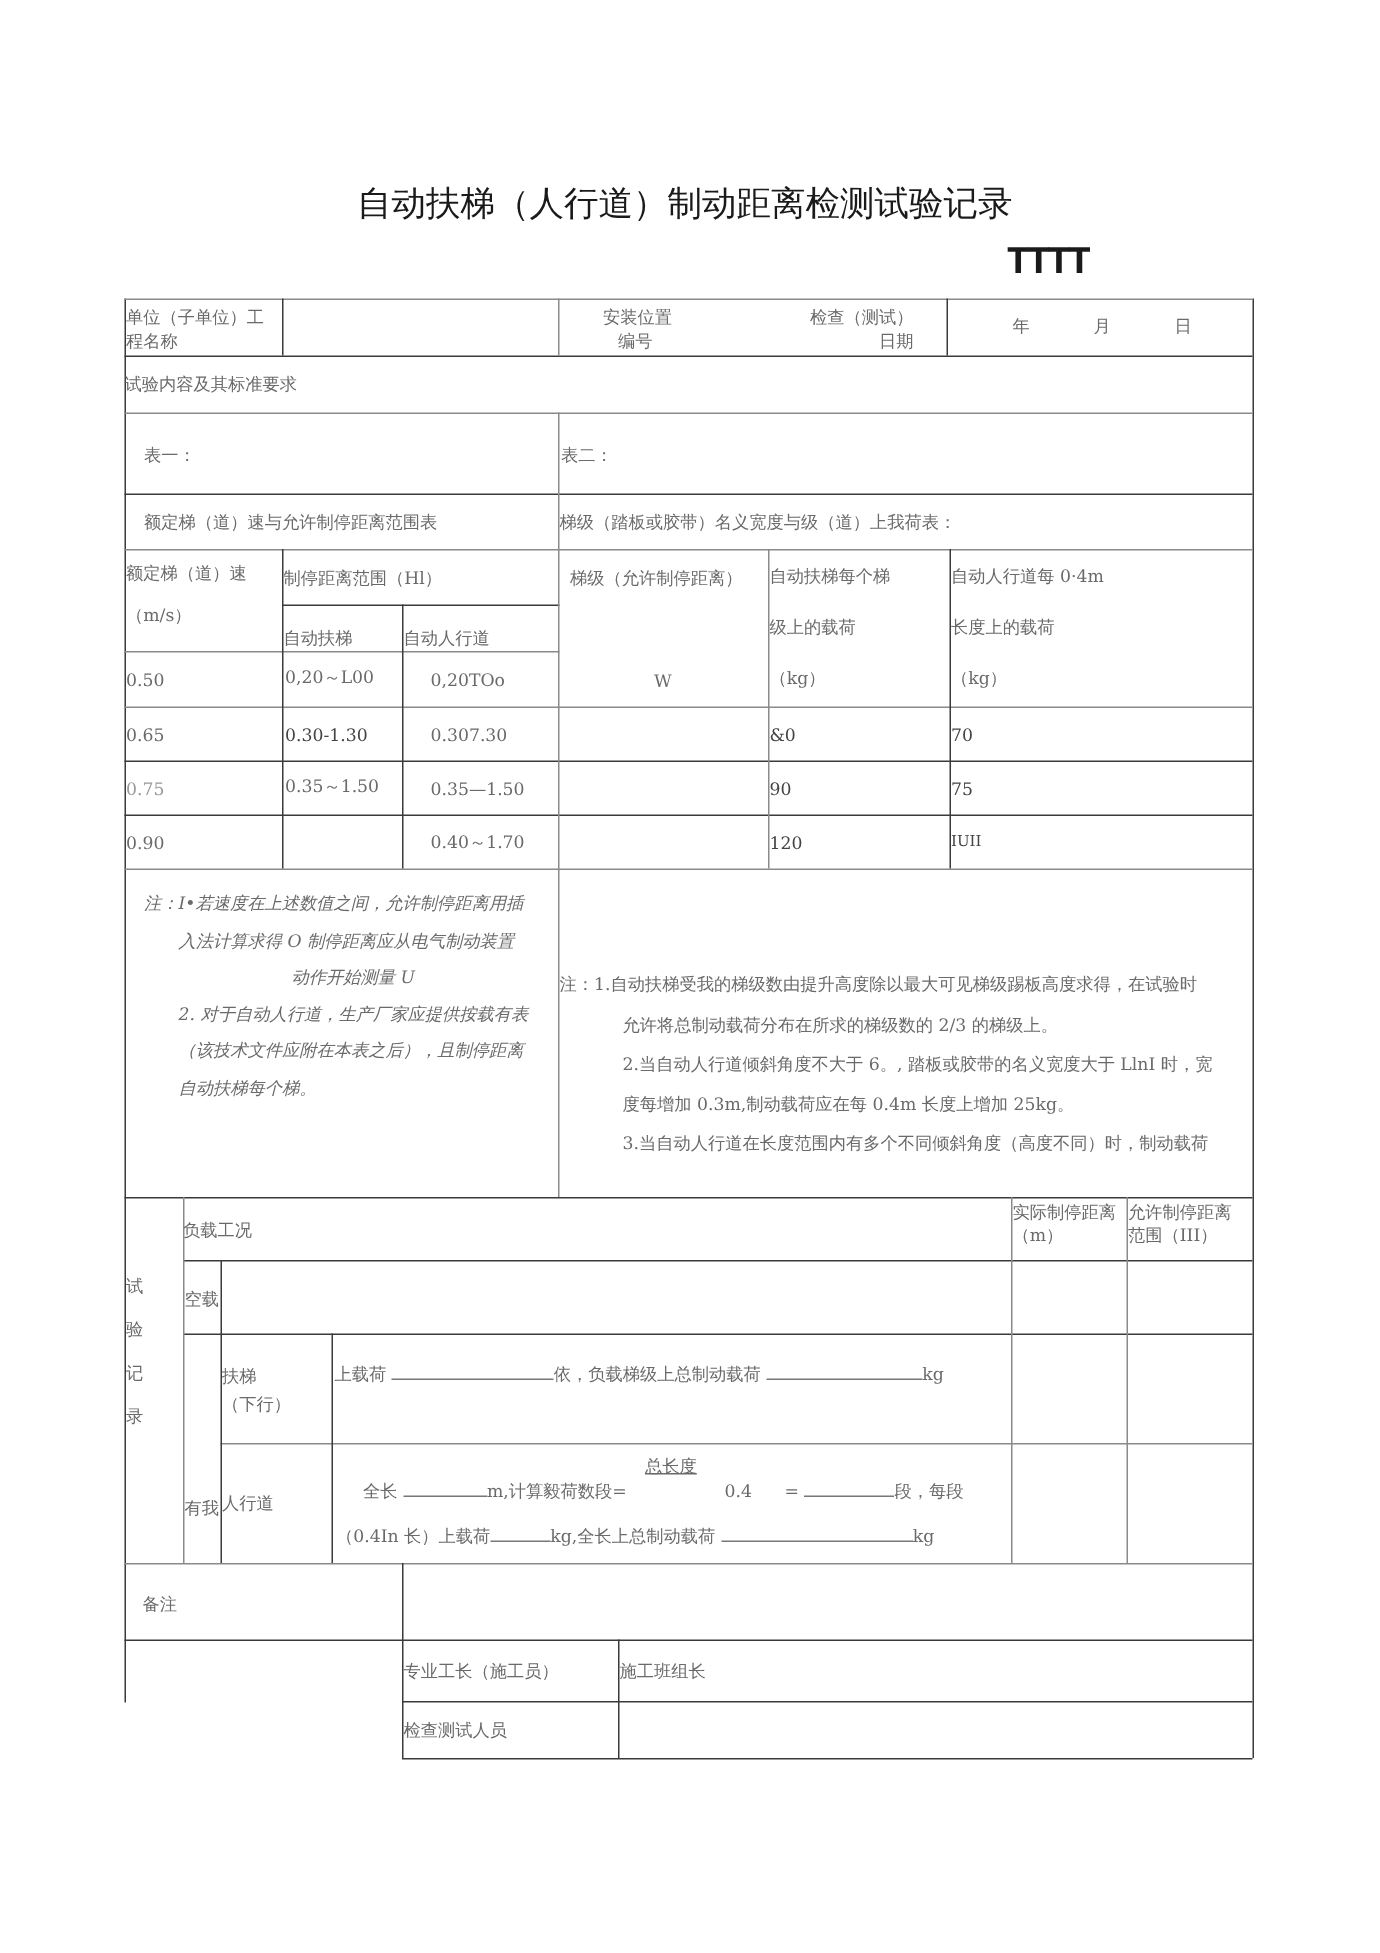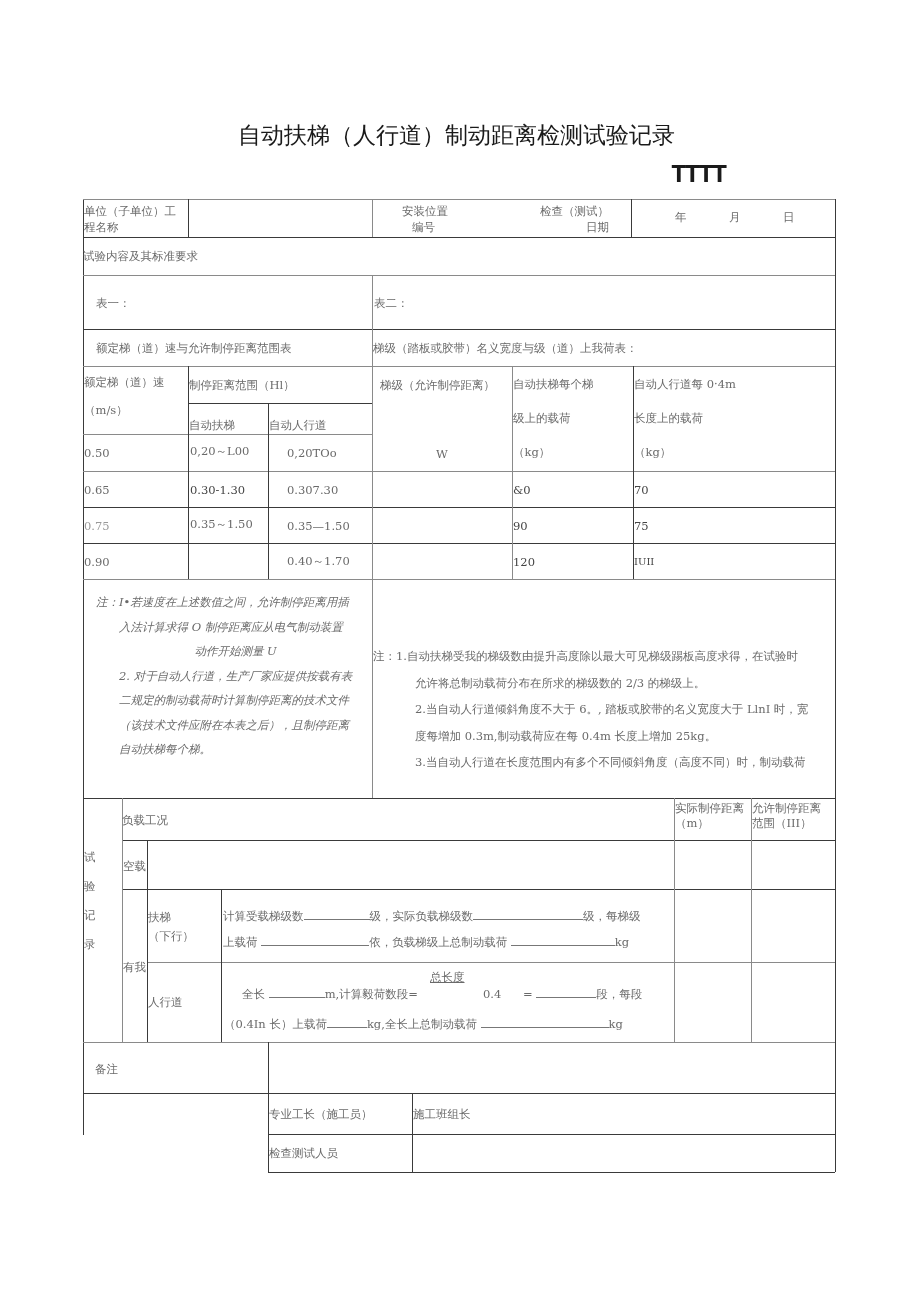--- a/index.html
+++ b/index.html
@@ -147,21 +147,20 @@
 <div>
   <div class="t c dk" style="left:513px; top:554px; width:120px;">120</div>
   <div class="t c dk" style="left:634px; top:554px; width:201px; font-size:10px;">IUII</div>
 </div>
 
 <div class="t" style="left:96px; top:590px; line-height:24.5px; font-size:11.5px;font-style:italic;">
   <div>注：I•若速度在上述数值之间，允许制停距离用插</div>
   <div style="padding-left:23px;">入法计算求得 O 制停距离应从电气制动装置</div>
   <div style="padding-left:23px;text-align:center;">动作开始测量 U</div>
   <div style="padding-left:23px;">2. 对于自动人行道，生产厂家应提供按载有表</div>
-  <div style="padding-left:23px;">二规定的制动载荷时计算制停距离的技术文件</div>
   <div style="padding-left:23px;">（该技术文件应附在本表之后），且制停距离</div>
   <div style="padding-left:23px;">自动扶梯每个梯。</div>
 </div>
 
 <div class="t" style="left:373px; top:643px; line-height:26.5px; font-size:11.5px;">
   <div>注：1.自动扶梯受我的梯级数由提升高度除以最大可见梯级踢板高度求得，在试验时</div>
   <div style="padding-left:42px;">允许将总制动载荷分布在所求的梯级数的 2/3 的梯级上。</div>
   <div style="padding-left:42px;">2.当自动人行道倾斜角度不大于 6。, 踏板或胶带的名义宽度大于 LlnI 时，宽</div>
   <div style="padding-left:42px;">度每增加 0.3m,制动载荷应在每 0.4m 长度上增加 25kg。</div>
   <div style="padding-left:42px;">3.当自动人行道在长度范围内有多个不同倾斜角度（高度不同）时，制动载荷</div>
@@ -182,30 +181,27 @@
 <div class="t c" style="left:752px; top:801px; width:83px; line-height:15px;">
   <div>允许制停距离</div>
   <div>范围（III）</div>
 </div>
 
 <div class="t" style="left:123px; top:858px;">空载</div>
 <div style="position:absolute; left:148px; top:841px; width:525px; height:47px;"></div>
 <div style="position:absolute; left:675px; top:841px; width:75px; height:47px;"></div>
 <div style="position:absolute; left:752px; top:841px; width:82px; height:47px;"></div>
 
-<div class="t" style="left:123px; top:959px;">有我</div>
+<div class="t" style="left:123px; top:997px;">有我</div>
 
 <div class="t c" style="left:148px; top:908px; width:73px; line-height:19px;">
   <div>扶梯</div>
   <div>（下行）</div>
 </div>
 <div class="t" style="left:223px; top:903px; line-height:26px;">
-  <div>
-    <span>计算受载梯级数</span><span class="blank" style="width:66px;"></span><span>级，实际负载梯级数</span><span class="blank" style="width:110px;"></span><span>级，每梯级</span>
-  </div>
   <div>
     <span>上载荷</span> <span class="blank" style="width:108px;"></span><span>依，负载梯级上总制动载荷</span> <span class="blank" style="width:104px;"></span><span>kg</span>
   </div>
 </div>
 <div style="position:absolute; left:675px; top:890px; width:75px; height:71px;"></div>
 <div style="position:absolute; left:752px; top:890px; width:82px; height:71px;"></div>
 
 <div class="t c" style="left:148px; top:994px; width:73px;">人行道</div>
 <div class="t u" style="left:430px; top:969px;">总长度</div>
 <div class="t" style="left:242px; top:986px;">

